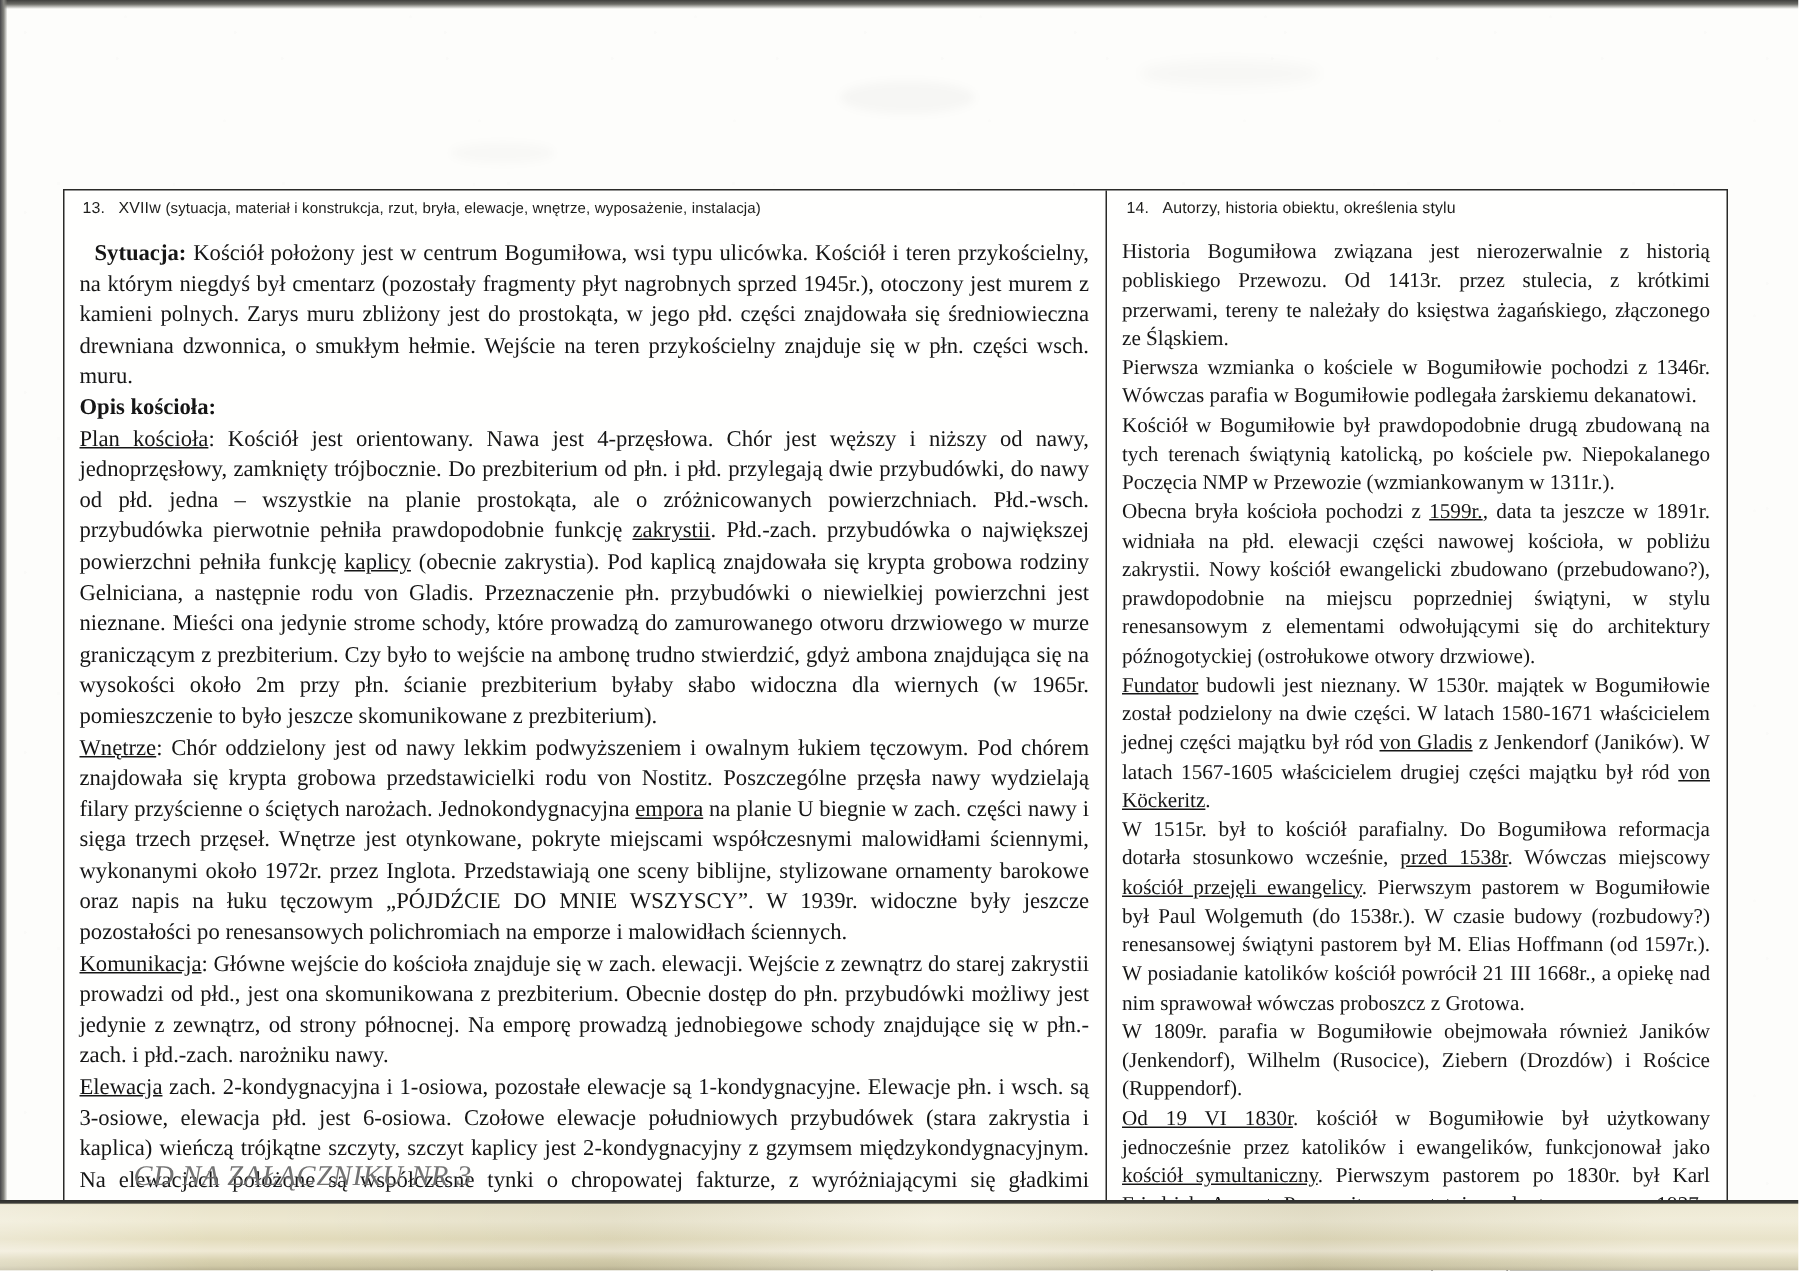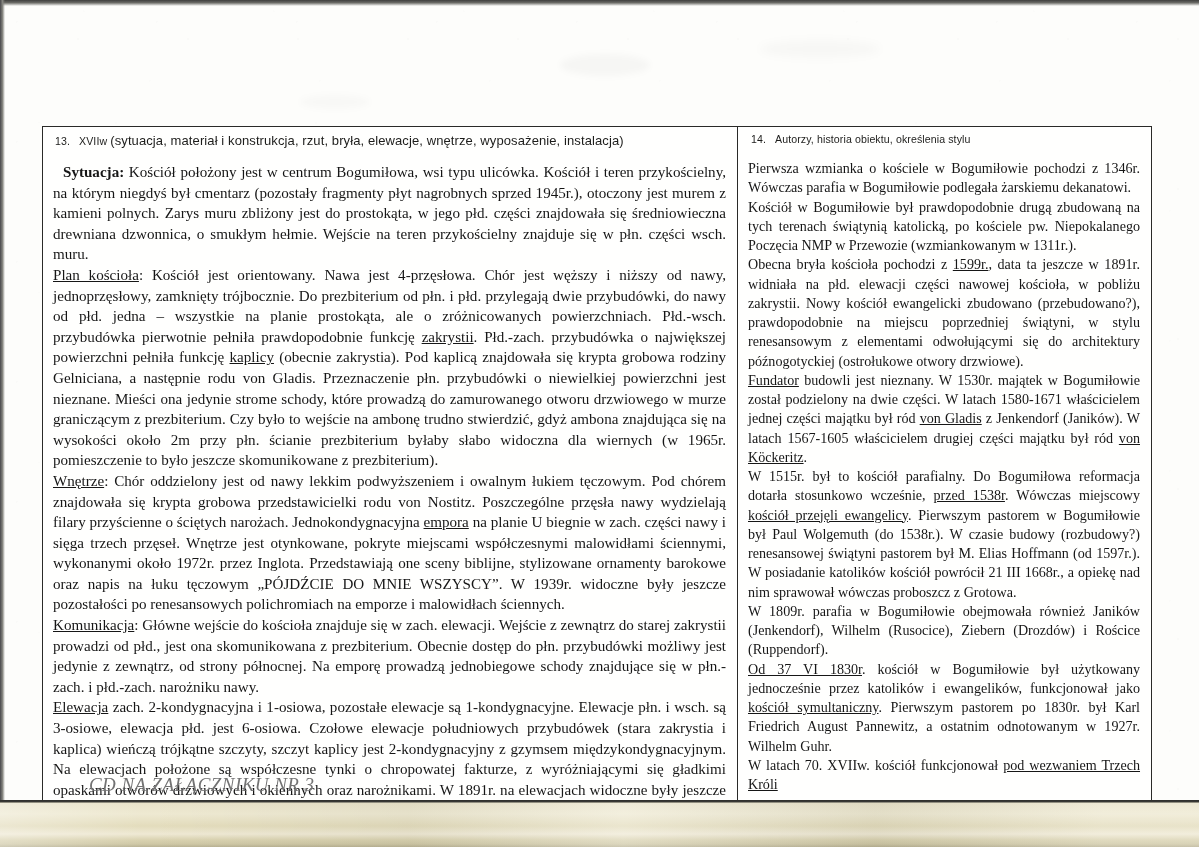--- a/index.html
+++ b/index.html
@@ -113,21 +113,21 @@
     color: #1d1d1b;
     letter-spacing: .1px;
     margin: 1px 0 0 4px;
     white-space: nowrap;
   }
   .field-header .num {
     margin-right: 9px;
     margin-top: 36px;
   }
   .field-header .paren {
-    font-size: 13px;
+    font-size: 10px;
   }
 
   
   .doc-body {
     margin-top: 14px;
     font-family: "Liberation Serif", serif;
     color: #161616;
     text-align: justify;
     text-justify: inter-word;
   }
@@ -203,20 +203,23 @@
 
       <div class="field-header">
         <span class="num">13.</span><span>XVIIw</span>
         <span class="paren">(sytuacja, materiał i konstrukcja, rzut, bryła, elewacje, wnętrze, wyposażenie, instalacja)</span>
       </div>
 
       <div class="doc-body">
 
         <p class="para indent-first"><span class="lead">Sytuacja:</span><span> Kościół położony jest w centrum Bogumiłowa, wsi typu ulicówka. Kościół i teren przykościelny, na którym niegdyś był cmentarz (pozostały fragmenty płyt nagrobnych sprzed 1945r.), otoczony jest murem z kamieni polnych. Zarys muru zbliżony jest do prostokąta, w jego płd. części znajdowała się średniowieczna drewniana dzwonnica, o smukłym hełmie. Wejście na teren przykościelny znajduje się w płn. części wsch. muru.</span></p>
 
+        <p class="para">
+            <span class="block-head">Opis kościoła:</span>
+          </p>
 
         <p class="para"><span class="term">Plan kościoła</span><span>: Kościół jest orientowany. Nawa jest 4-przęsłowa. Chór jest węższy i niższy od nawy, jednoprzęsłowy, zamknięty trójbocznie. Do prezbiterium od płn. i płd. przylegają dwie przybudówki, do nawy od płd. jedna – wszystkie na planie prostokąta, ale o zróżnicowanych powierzchniach. Płd.-wsch. przybudówka pierwotnie pełniła prawdopodobnie funkcję </span><span class="term">zakrystii</span><span>. Płd.-zach. przybudówka o największej powierzchni pełniła funkcję </span><span class="term">kaplicy</span><span> (obecnie zakrystia). Pod kaplicą znajdowała się krypta grobowa rodziny Gelniciana, a następnie rodu von Gladis. Przeznaczenie płn. przybudówki o niewielkiej powierzchni jest nieznane. Mieści ona jedynie strome schody, które prowadzą do zamurowanego otworu drzwiowego w murze graniczącym z prezbiterium. Czy było to wejście na ambonę trudno stwierdzić, gdyż ambona znajdująca się na wysokości około 2m przy płn. ścianie prezbiterium byłaby słabo widoczna dla wiernych (w 1965r. pomieszczenie to było jeszcze skomunikowane z prezbiterium).</span></p>
 
         <p class="para"><span class="term">Wnętrze</span><span>: Chór oddzielony jest od nawy lekkim podwyższeniem i owalnym łukiem tęczowym. Pod chórem znajdowała się krypta grobowa przedstawicielki rodu von Nostitz. Poszczególne przęsła nawy wydzielają filary przyścienne o ściętych narożach. Jednokondygnacyjna </span><span class="term">empora</span><span> na planie U biegnie w zach. części nawy i sięga trzech przęseł. Wnętrze jest otynkowane, pokryte miejscami współczesnymi malowidłami ściennymi, wykonanymi około 1972r. przez Inglota. Przedstawiają one sceny biblijne, stylizowane ornamenty barokowe oraz napis na łuku tęczowym „PÓJDŹCIE DO MNIE WSZYSCY”. W 1939r. widoczne były jeszcze pozostałości po renesansowych polichromiach na emporze i malowidłach ściennych.</span></p>
 
 
         <p class="para"><span class="term">Komunikacja</span><span>: Główne wejście do kościoła znajduje się w zach. elewacji. Wejście z zewnątrz do starej zakrystii prowadzi od płd., jest ona skomunikowana z prezbiterium. Obecnie dostęp do płn. przybudówki możliwy jest jedynie z zewnątrz, od strony północnej. Na emporę prowadzą jednobiegowe schody znajdujące się w płn.-zach. i płd.-zach. narożniku nawy.</span></p>
 
         <p class="para"><span class="term">Elewacja</span><span> zach. 2-kondygnacyjna i 1-osiowa, pozostałe elewacje są 1-kondygnacyjne. Elewacje płn. i wsch. są 3-osiowe, elewacja płd. jest 6-osiowa. Czołowe elewacje południowych przybudówek (stara zakrystia i kaplica) wieńczą trójkątne szczyty, szczyt kaplicy jest 2-kondygnacyjny z gzymsem międzykondygnacyjnym. Na elewacjach położone są współczesne tynki o chropowatej fakturze, z wyróżniającymi się gładkimi opaskami otworów drzwiowych i okiennych oraz narożnikami. W 1891r. na elewacjach widoczne były jeszcze pozostałości dekoracji sgraffitowej i plecionkowej.</span></p>
 
@@ -226,32 +229,33 @@
     </div>
 
     <div id="col-right">
 
       <div class="field-header">
         <span class="num">14.</span><span>Autorzy, historia obiektu, określenia stylu</span>
       </div>
 
       <div class="doc-body">
 
+        <p class="para">Historia Bogumiłowa związana jest nierozerwalnie z historią pobliskiego Przewozu. Od 1413r. przez stulecia, z krótkimi przerwami, tereny te należały do księstwa żagańskiego, złączonego ze Śląskiem.</p>
         <p class="para">Pierwsza wzmianka o kościele w Bogumiłowie pochodzi z 1346r. Wówczas parafia w Bogumiłowie podlegała żarskiemu dekanatowi.</p>
         <p class="para">Kościół w Bogumiłowie był prawdopodobnie drugą zbudowaną na tych terenach świątynią katolicką, po kościele pw. Niepokalanego Poczęcia NMP w Przewozie (wzmiankowanym w 1311r.).</p>
 
         <p class="para"><span>Obecna bryła kościoła pochodzi z </span><span class="term">1599r.</span><span>, data ta jeszcze w 1891r. widniała na płd. elewacji części nawowej kościoła, w pobliżu zakrystii. Nowy kościół ewangelicki zbudowano (przebudowano?), prawdopodobnie na miejscu poprzedniej świątyni, w stylu renesansowym z elementami odwołującymi się do architektury późnogotyckiej (ostrołukowe otwory drzwiowe).</span></p>
 
         <p class="para"><span class="term">Fundator</span><span> budowli jest nieznany. W 1530r. majątek w Bogumiłowie został podzielony na dwie części. W latach 1580-1671 właścicielem jednej części majątku był ród </span><span class="term">von Gladis</span><span> z Jenkendorf (Janików). W latach 1567-1605 właścicielem drugiej części majątku był ród </span><span class="term">von Köckeritz</span><span>.</span></p>
 
         <p class="para"><span>W 1515r. był to kościół parafialny. Do Bogumiłowa reformacja dotarła stosunkowo wcześnie, </span><span class="term">przed 1538r</span><span>. Wówczas miejscowy </span><span class="term">kościół przejęli ewangelicy</span><span>. Pierwszym pastorem w Bogumiłowie był Paul Wolgemuth (do 1538r.). W czasie budowy (rozbudowy?) renesansowej świątyni pastorem był M. Elias Hoffmann (od 1597r.). W posiadanie katolików kościół powrócił 21 III 1668r., a opiekę nad nim sprawował wówczas proboszcz z Grotowa.</span></p>
 
         <p class="para">W 1809r. parafia w Bogumiłowie obejmowała również Janików (Jenkendorf), Wilhelm (Rusocice), Ziebern (Drozdów) i Rościce (Ruppendorf).</p>
 
-        <p class="para"><span class="term">Od 37 VI 1830r</span><span>. kościół w Bogumiłowie był użytkowany jednocześnie przez katolików i ewangelików, funkcjonował jako </span><span class="term">kościół symultaniczny</span><span>. Pierwszym pastorem po 1830r. był Karl Friedrich August Pannewitz, a ostatnim odnotowanym w 1927r. Wilhelm Guhr.</span></p>
+        <p class="para"><span class="term">Od 19 VI 1830r</span><span>. kościół w Bogumiłowie był użytkowany jednocześnie przez katolików i ewangelików, funkcjonował jako </span><span class="term">kościół symultaniczny</span><span>. Pierwszym pastorem po 1830r. był Karl Friedrich August Pannewitz, a ostatnim odnotowanym w 1927r. Wilhelm Guhr.</span></p>
 
         <p class="para"><span>W latach 70. XVIIw. kościół funkcjonował </span><span class="term">pod wezwaniem Trzech Króli</span></p>
 
       </div>
     </div>
 
   </div>
 
   <div id="scan-bottom-strip"></div>
 </div>

